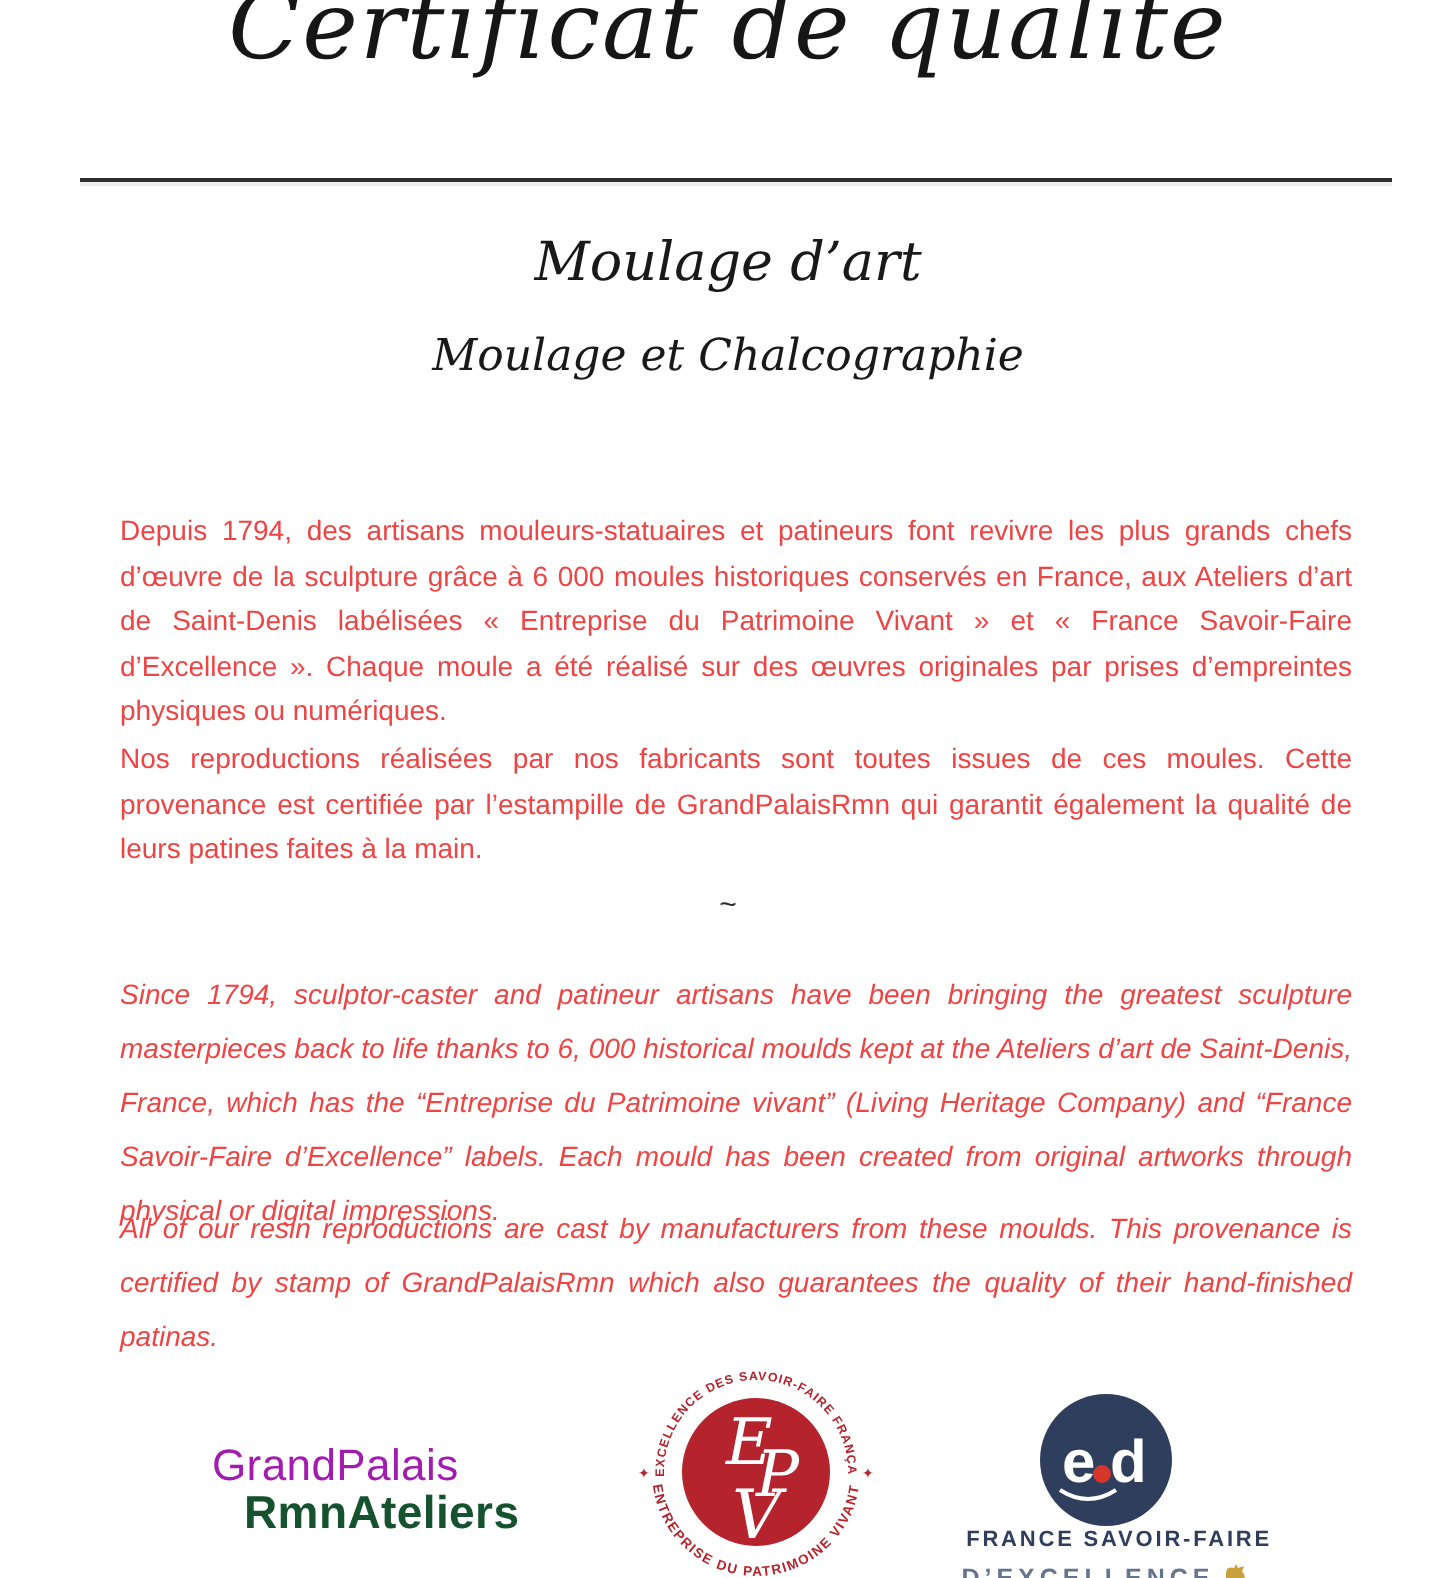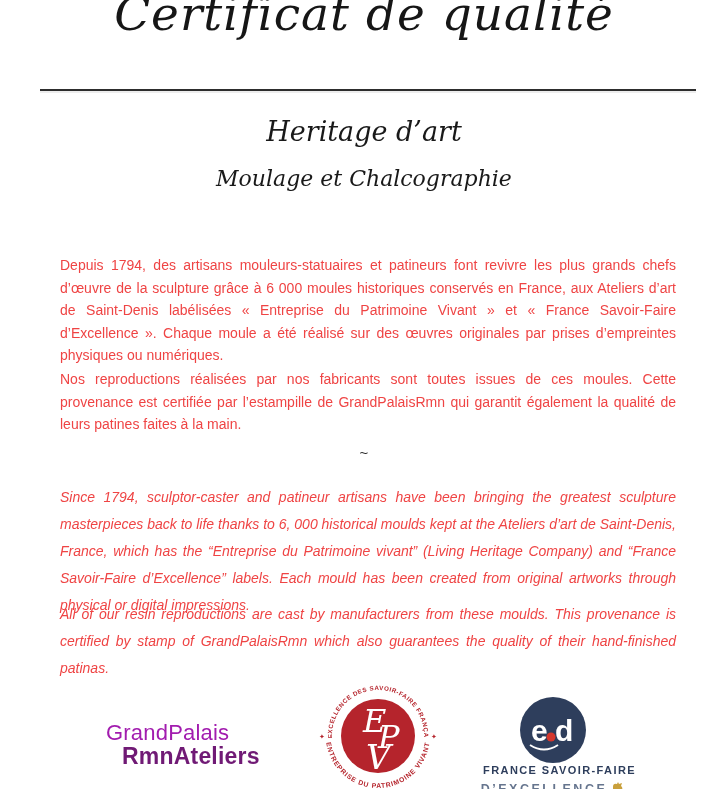--- a/index.html
+++ b/index.html
@@ -77,21 +77,21 @@
     font-size: 22px;
     letter-spacing: 0.2px;
     color: #a21caf;
     font-weight: 500;
   }
   .gp2 {
     margin-left: 16px;
     margin-top: -3px;
     font-size: 23px;
     letter-spacing: 0.2px;
-    color: #701a75;
+    color: #14532d;
     font-weight: 700;
   }
 
   
   .logo-epv { position: absolute; left: 308px; top: 678px; }
   .epv-arc {
     font-family: "Liberation Sans", sans-serif;
     font-size: 6.2px;
     font-weight: 700;
     letter-spacing: 0.55px;
@@ -135,21 +135,21 @@
 </style>
 </head>
 <body>
 
 <div class="page">
 
   <h1 class="title">Certificat de qualité</h1>
 
   <div class="rule"></div>
 
-  <div class="subtitle s1">Heritage d’art</div>
+  <div class="subtitle s1">Moulage d’art</div>
   <div class="subtitle s2">Moulage et Chalcographie</div>
 
   <p class="body fr p1">Depuis 1794, des artisans mouleurs-statuaires et patineurs font revivre les plus grands chefs d’œuvre de la sculpture grâce à 6 000 moules historiques conservés en France, aux Ateliers d’art de Saint-Denis labélisées « Entreprise du Patrimoine Vivant » et « France Savoir-Faire d’Excellence ». Chaque moule a été réalisé sur des œuvres originales par prises d’empreintes physiques ou numériques.</p>
   <p class="body fr p2">Nos reproductions réalisées par nos fabricants sont toutes issues de ces moules. Cette provenance est certifiée par l’estampille de GrandPalaisRmn qui garantit également la qualité de leurs patines faites à la main.</p>
 
   <div class="tilde">~</div>
 
   <p class="body en p3">Since 1794, sculptor-caster and patineur artisans have been bringing the greatest sculpture masterpieces back to life thanks to 6, 000 historical moulds kept at the Ateliers d’art de Saint-Denis, France, which has the “Entreprise du Patrimoine vivant” (Living Heritage Company) and “France Savoir-Faire d’Excellence” labels. Each mould has been created from original artworks through physical or digital impressions.</p>
   <p class="body en p4">All of our resin reproductions are cast by manufacturers from these moulds. This provenance is certified by stamp of GrandPalaisRmn which also guarantees the quality of their hand-finished patinas.</p>
 

